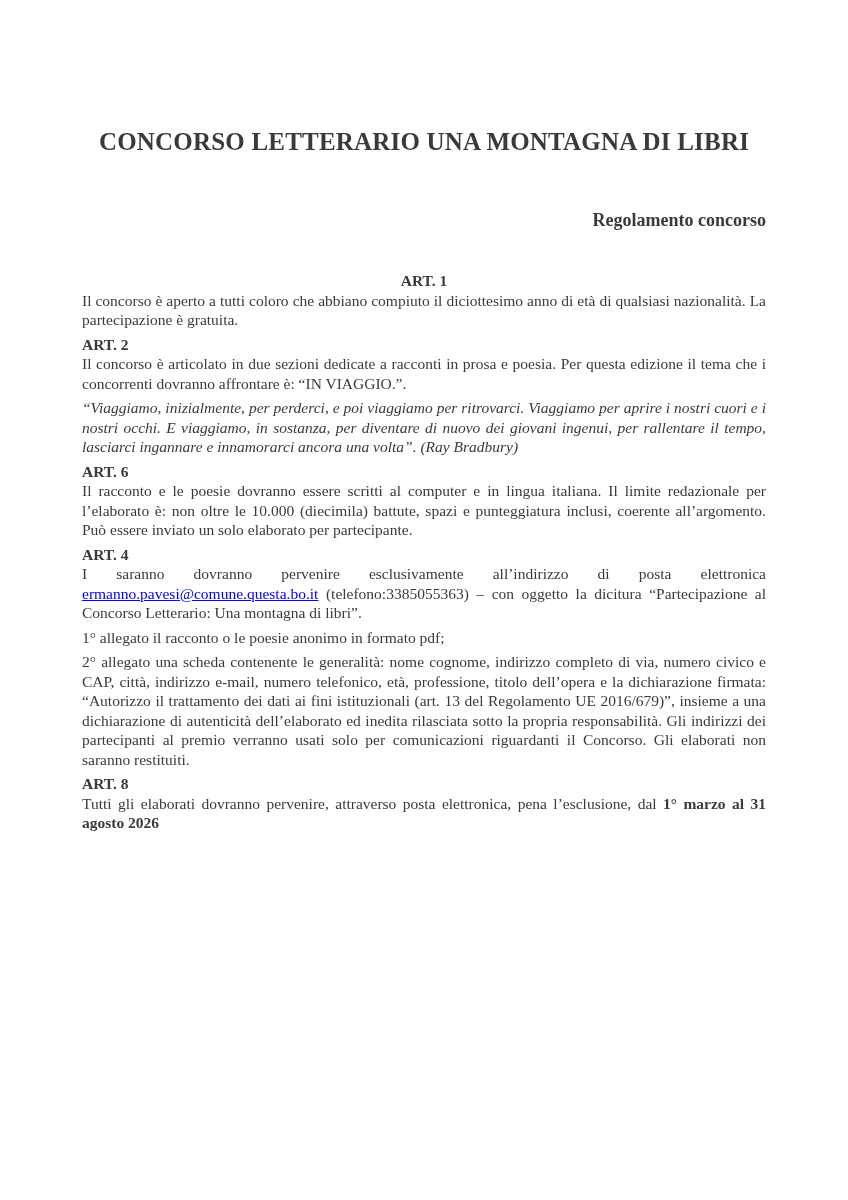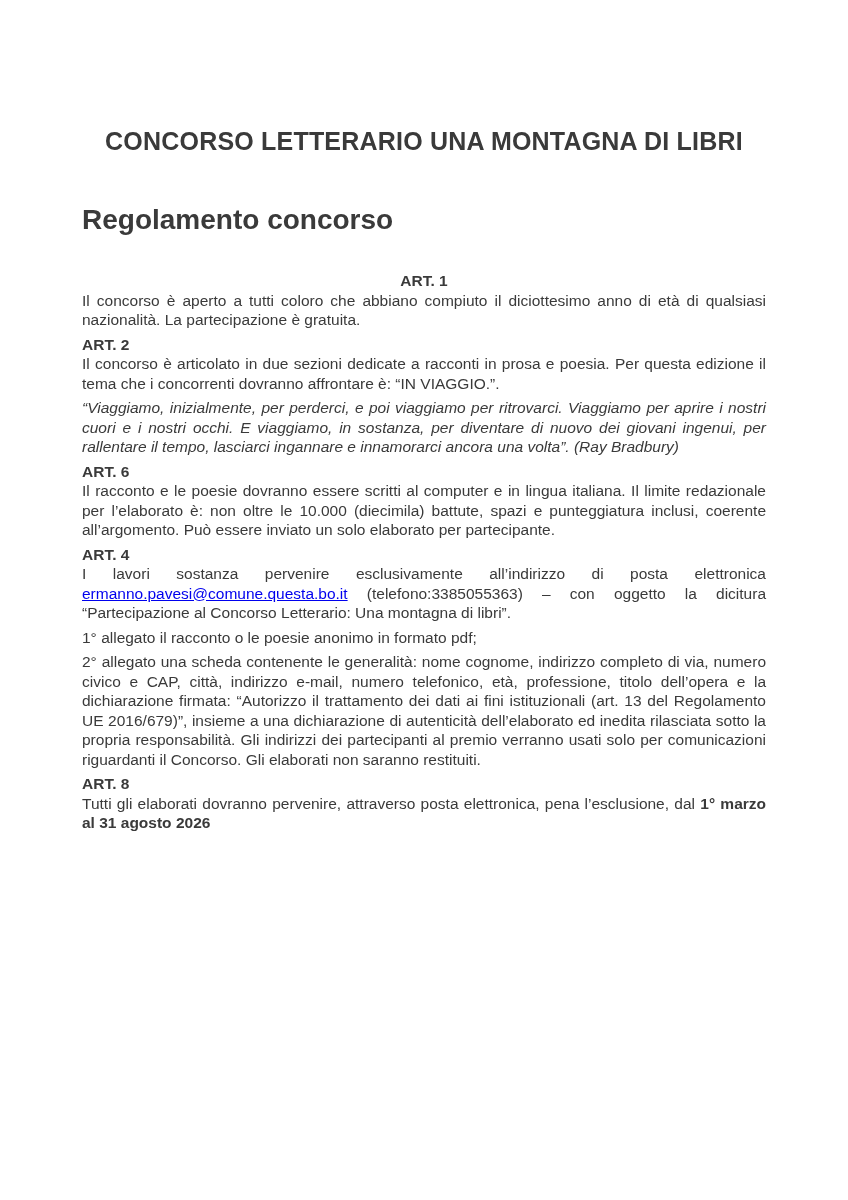--- a/index.html
+++ b/index.html
@@ -15,33 +15,34 @@
     height: 1200px;
     font-family: "Liberation Sans", "DejaVu Sans", sans-serif;
     color: var(--text);
     overflow: hidden;
   }
   .page {
     width: 848px;
     height: 1200px;
     background: var(--page-bg);
     padding: 126px 82px 0 82px;
+    font-family: Liberation Serif, serif;
   }
   .doc-title {
     font-size: 25px;
     font-weight: bold;
     text-align: center;
     line-height: 31px;
     white-space: nowrap;
     letter-spacing: 0.2px;
   }
   .doc-subtitle {
-    font-size: 28px;
+    font-size: 18px;
     font-weight: bold;
-    text-align: left;
+    text-align: right;
     line-height: 26px;
     margin-top: 50px;
   }
   section.art { margin: 0; }
   p, .heading {
     font-size: 15.5px;
     line-height: 19.5px;
     text-align: justify;
   }
   .heading {
@@ -78,21 +79,21 @@
     <p class="quote sp">“Viaggiamo, inizialmente, per perderci, e poi viaggiamo per ritrovarci. Viaggiamo per aprire i nostri cuori e i nostri occhi. E viaggiamo, in sostanza, per diventare di nuovo dei giovani ingenui, per rallentare il tempo, lasciarci ingannare e innamorarci ancora una volta”. (Ray Bradbury)</p>
   </section>
 
   <section class="art">
     <p class="heading sp">ART. 6</p>
     <p>Il racconto e le poesie dovranno essere scritti al computer e in lingua italiana. Il limite redazionale per l’elaborato è: non oltre le 10.000 (diecimila) battute, spazi e punteggiatura inclusi, coerente all’argomento. Può essere inviato un solo elaborato per partecipante.</p>
   </section>
 
   <section class="art">
     <p class="heading sp">ART. 4</p>
-    <p><span>I lavori sostanza pervenire esclusivamente all’indirizzo di posta elettronica </span><a class="email">ermanno.pavesi@comune.questa.bo.it</a><span> (telefono:3385055363) – con oggetto la dicitura “Partecipazione al Concorso Letterario: Una montagna di libri”.</span></p>
+    <p><span>I saranno dovranno pervenire esclusivamente all’indirizzo di posta elettronica </span><a class="email">ermanno.pavesi@comune.questa.bo.it</a><span> (telefono:3385055363) – con oggetto la dicitura “Partecipazione al Concorso Letterario: Una montagna di libri”.</span></p>
     <p class="sp">1° allegato il racconto o le poesie anonimo in formato pdf;</p>
     <p class="sp">2° allegato una scheda contenente le generalità: nome cognome, indirizzo completo di via, numero civico e CAP, città, indirizzo e-mail, numero telefonico, età, professione, titolo dell’opera e la dichiarazione firmata: “Autorizzo il trattamento dei dati ai fini istituzionali (art. 13 del Regolamento UE 2016/679)”, insieme a una dichiarazione di autenticità dell’elaborato ed inedita rilasciata sotto la propria responsabilità. Gli indirizzi dei partecipanti al premio verranno usati solo per comunicazioni riguardanti il Concorso. Gli elaborati non saranno restituiti.</p>
   </section>
 
   <section class="art">
     <p class="heading sp">ART. 8</p>
     <p><span>Tutti gli elaborati dovranno pervenire, attraverso posta elettronica, pena l’esclusione, dal </span><span class="bold">1° marzo al 31 agosto 2026</span></p>
   </section>
 
 </div>

